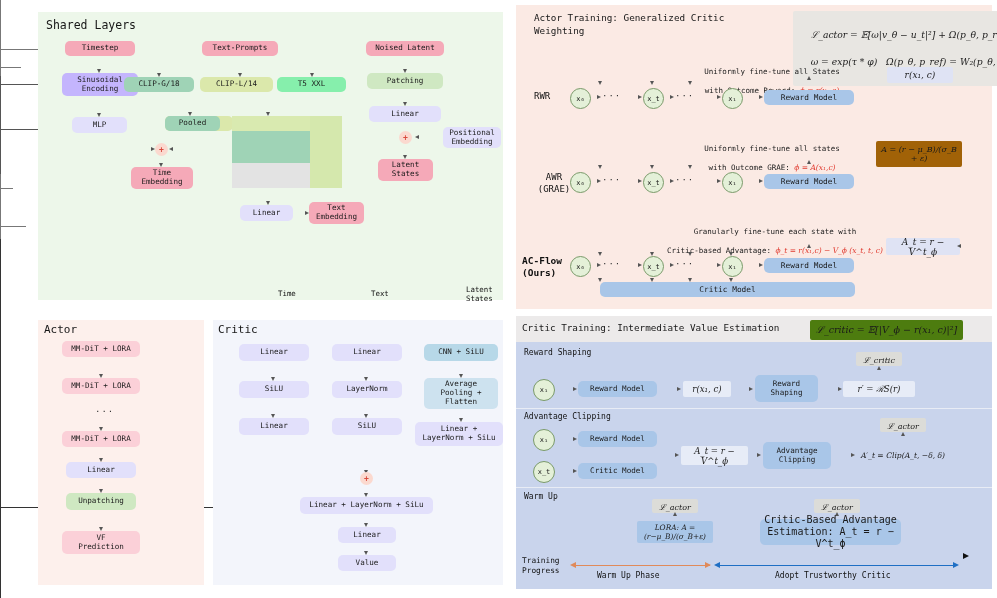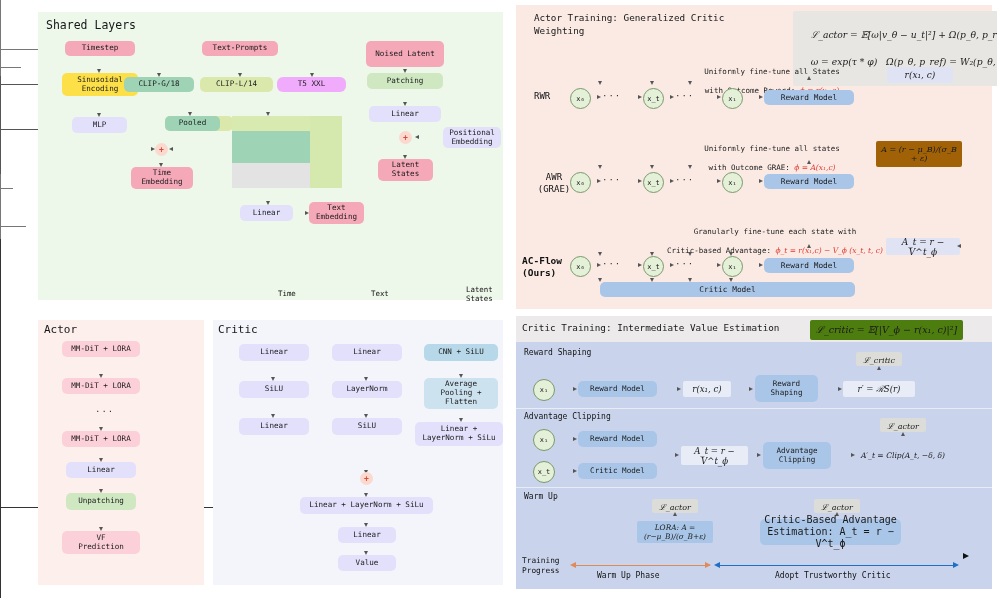--- a/index.html
+++ b/index.html
@@ -30,22 +30,22 @@
   .ar-l{border-top:2.6px solid transparent;border-bottom:2.6px solid transparent;border-right:4px solid #555;}
 
   
   .c-pink{background:#f5a9b8;}
   .c-pinklt{background:#fbd0d8;}
   .c-lav{background:#e2e0fb;}
   .c-lav2{background:#e4e2f7;}
   .c-grn{background:#cfe8c2;}
   .c-grn2{background:#9fd3b6;}
   .c-grnlt{background:#dbe8ab;}
-  .c-grnlt2{background:#f0abfc;border-radius:6px;}
-  .c-mint{background:#fde047;}
+  .c-grnlt2{background:#86efac;}
+  .c-mint{background:#c4b5fd;}
   .c-blue{background:#a9c6e8;}
   .c-bluelt{background:#cde2ef;}
 
   
   .circ{position:absolute;border-radius:50%;background:#e4f0d8;border:1px solid #7a9a6a;
         display:flex;align-items:center;justify-content:center;font-size:7px;}
   .dots{position:absolute;font-size:9px;color:#333;letter-spacing:1px;}
   .mbox{position:absolute;box-sizing:border-box;display:flex;align-items:center;
         justify-content:center;text-align:center;font-size:8.5px;
         font-family:"DejaVu Serif","Liberation Serif",serif;font-style:italic;
@@ -121,21 +121,21 @@
   <div style="position:absolute;left:232px;top:163px;width:78px;height:25px;background:#e3e3e3;"></div>
 
   <div class="lnv" style="left:268px;top:188px;height:14px;background:#777;"></div>
   <div class="ar-d" style="left:265.5px;top:201px;"></div>
   <div class="node c-lav" style="left:240px;top:205px;width:53px;height:16px;">Linear</div>
   <div class="lnh" style="left:293px;top:213px;width:13px;background:#777;"></div>
   <div class="ar-r" style="left:305px;top:210.5px;"></div>
   <div class="node c-pink" style="left:309px;top:202px;width:55px;height:22px;">Text
 Embedding</div>
 
-  <div class="node c-pink" style="left:366px;top:41px;width:78px;height:26px;">Noised Latent</div>
+  <div class="node c-pink" style="left:366px;top:41px;width:78px;height:15px;">Noised Latent</div>
   <div class="lnv" style="left:405px;top:56px;height:14px;background:#777;"></div>
   <div class="ar-d" style="left:402.5px;top:69px;"></div>
   <div class="node c-grn" style="left:367px;top:73px;width:76px;height:16px;">Patching</div>
   <div class="lnv" style="left:405px;top:89px;height:14px;background:#777;"></div>
   <div class="ar-d" style="left:402.5px;top:102px;"></div>
   <div class="node c-lav" style="left:369px;top:106px;width:72px;height:16px;">Linear</div>
   <div class="lnv" style="left:405px;top:122px;height:9px;background:#777;"></div>
   <div class="plus" style="left:399px;top:131px;">+</div>
   <div class="lnh" style="left:418px;top:137px;width:26px;background:#777;"></div>
   <div class="ar-l" style="left:415px;top:134.5px;"></div>

